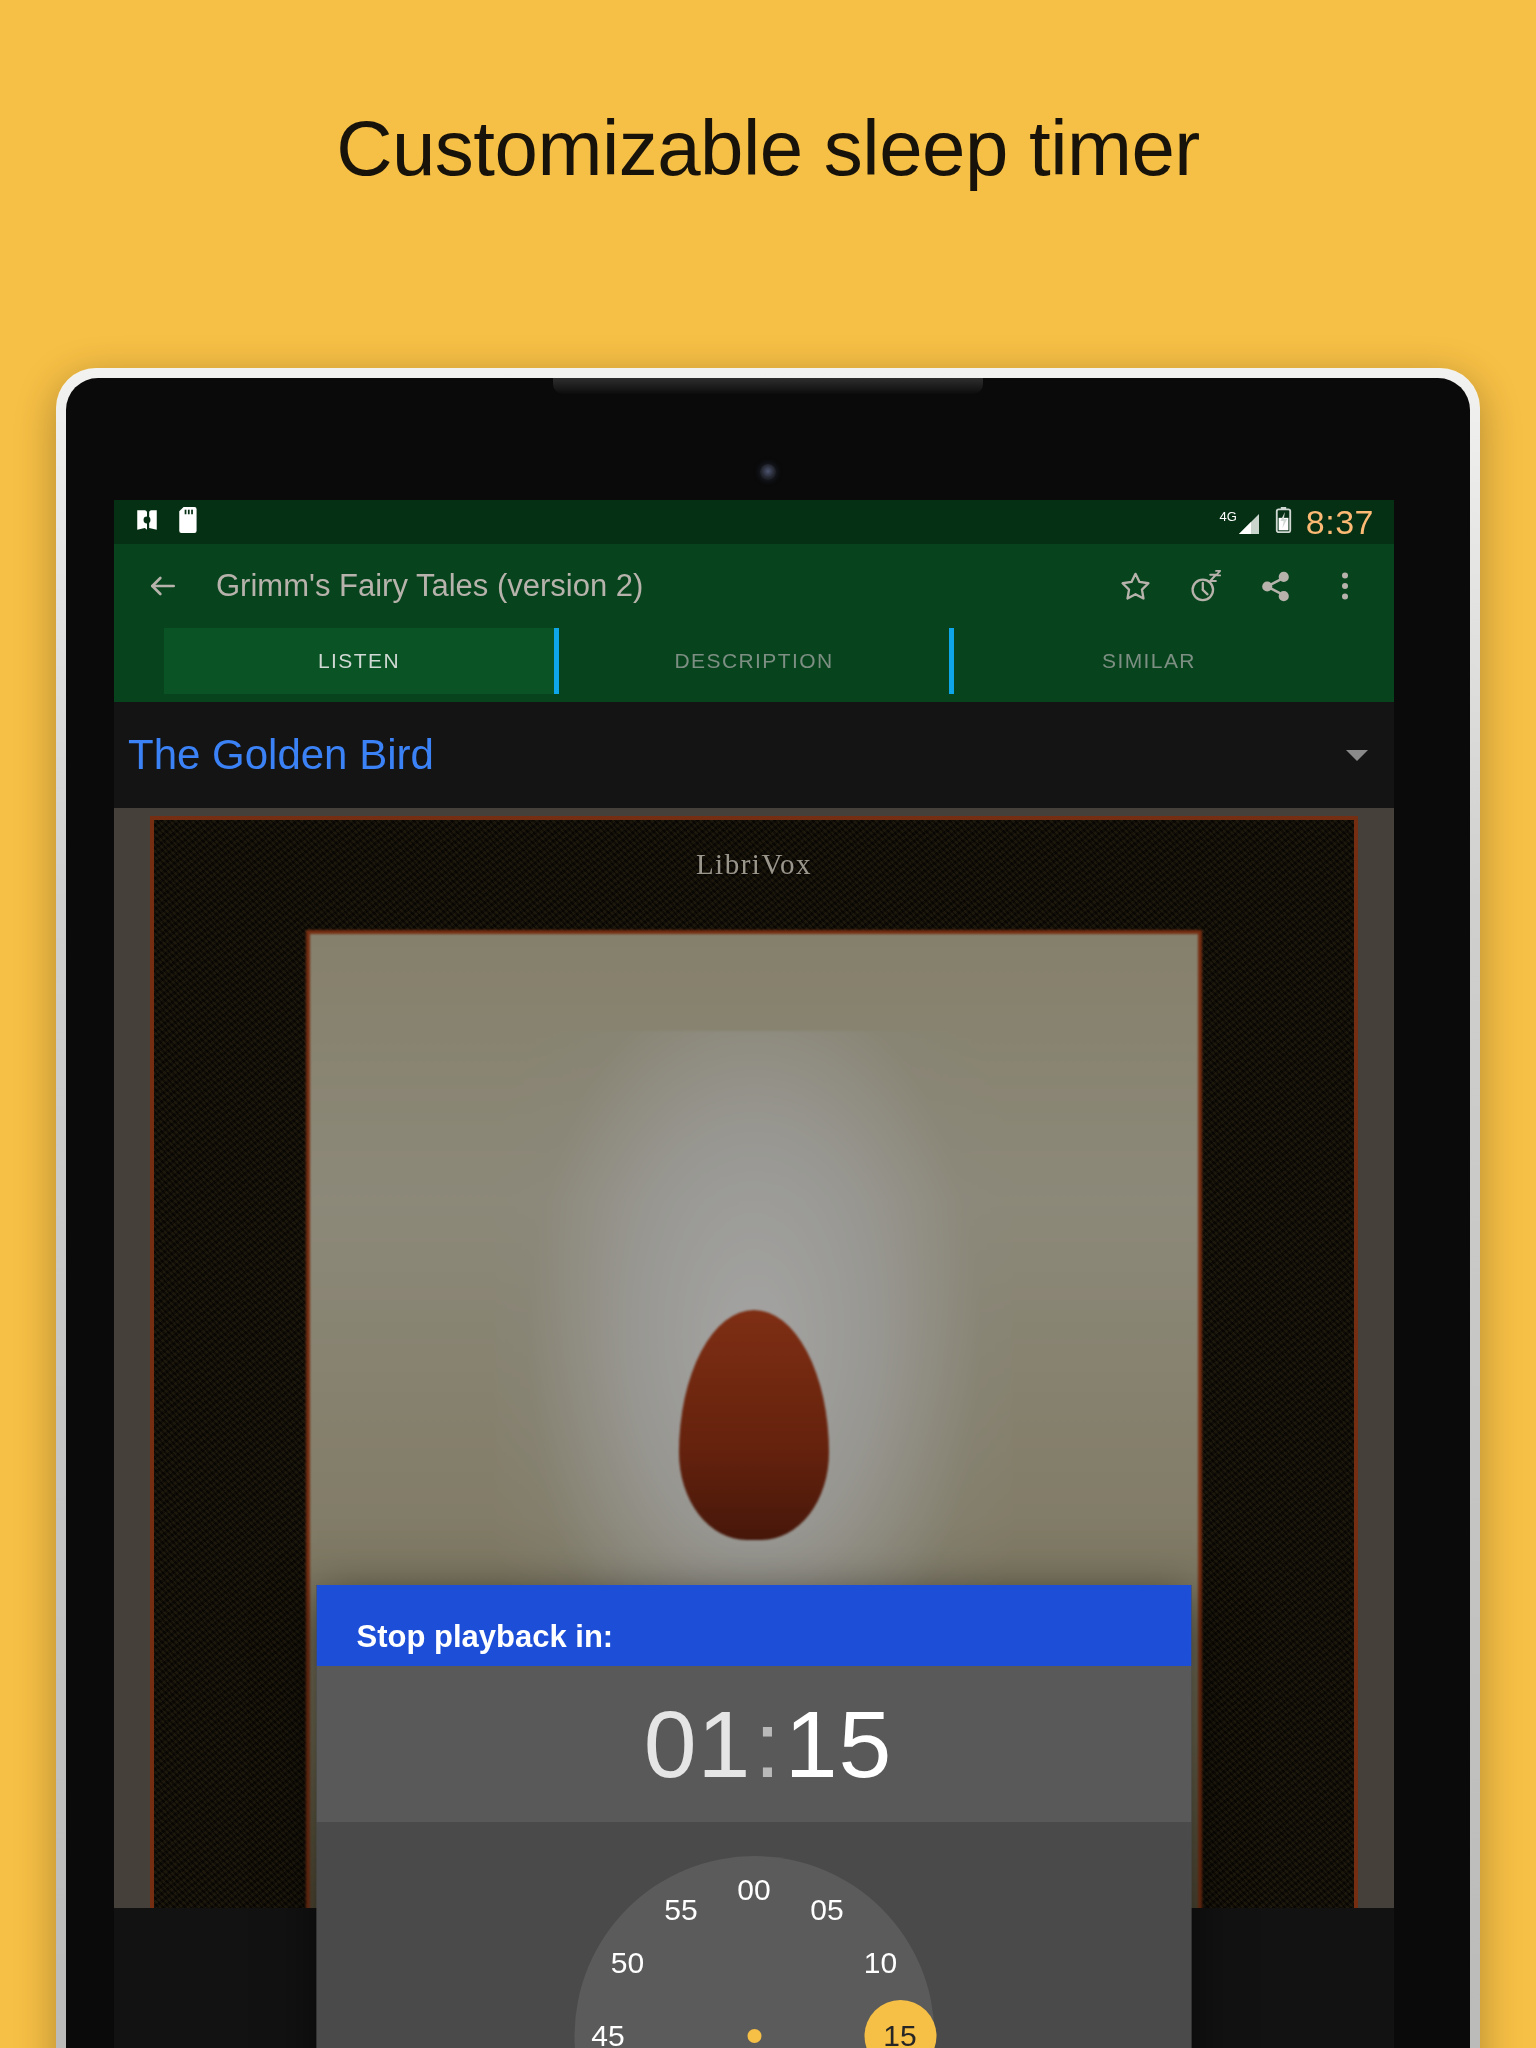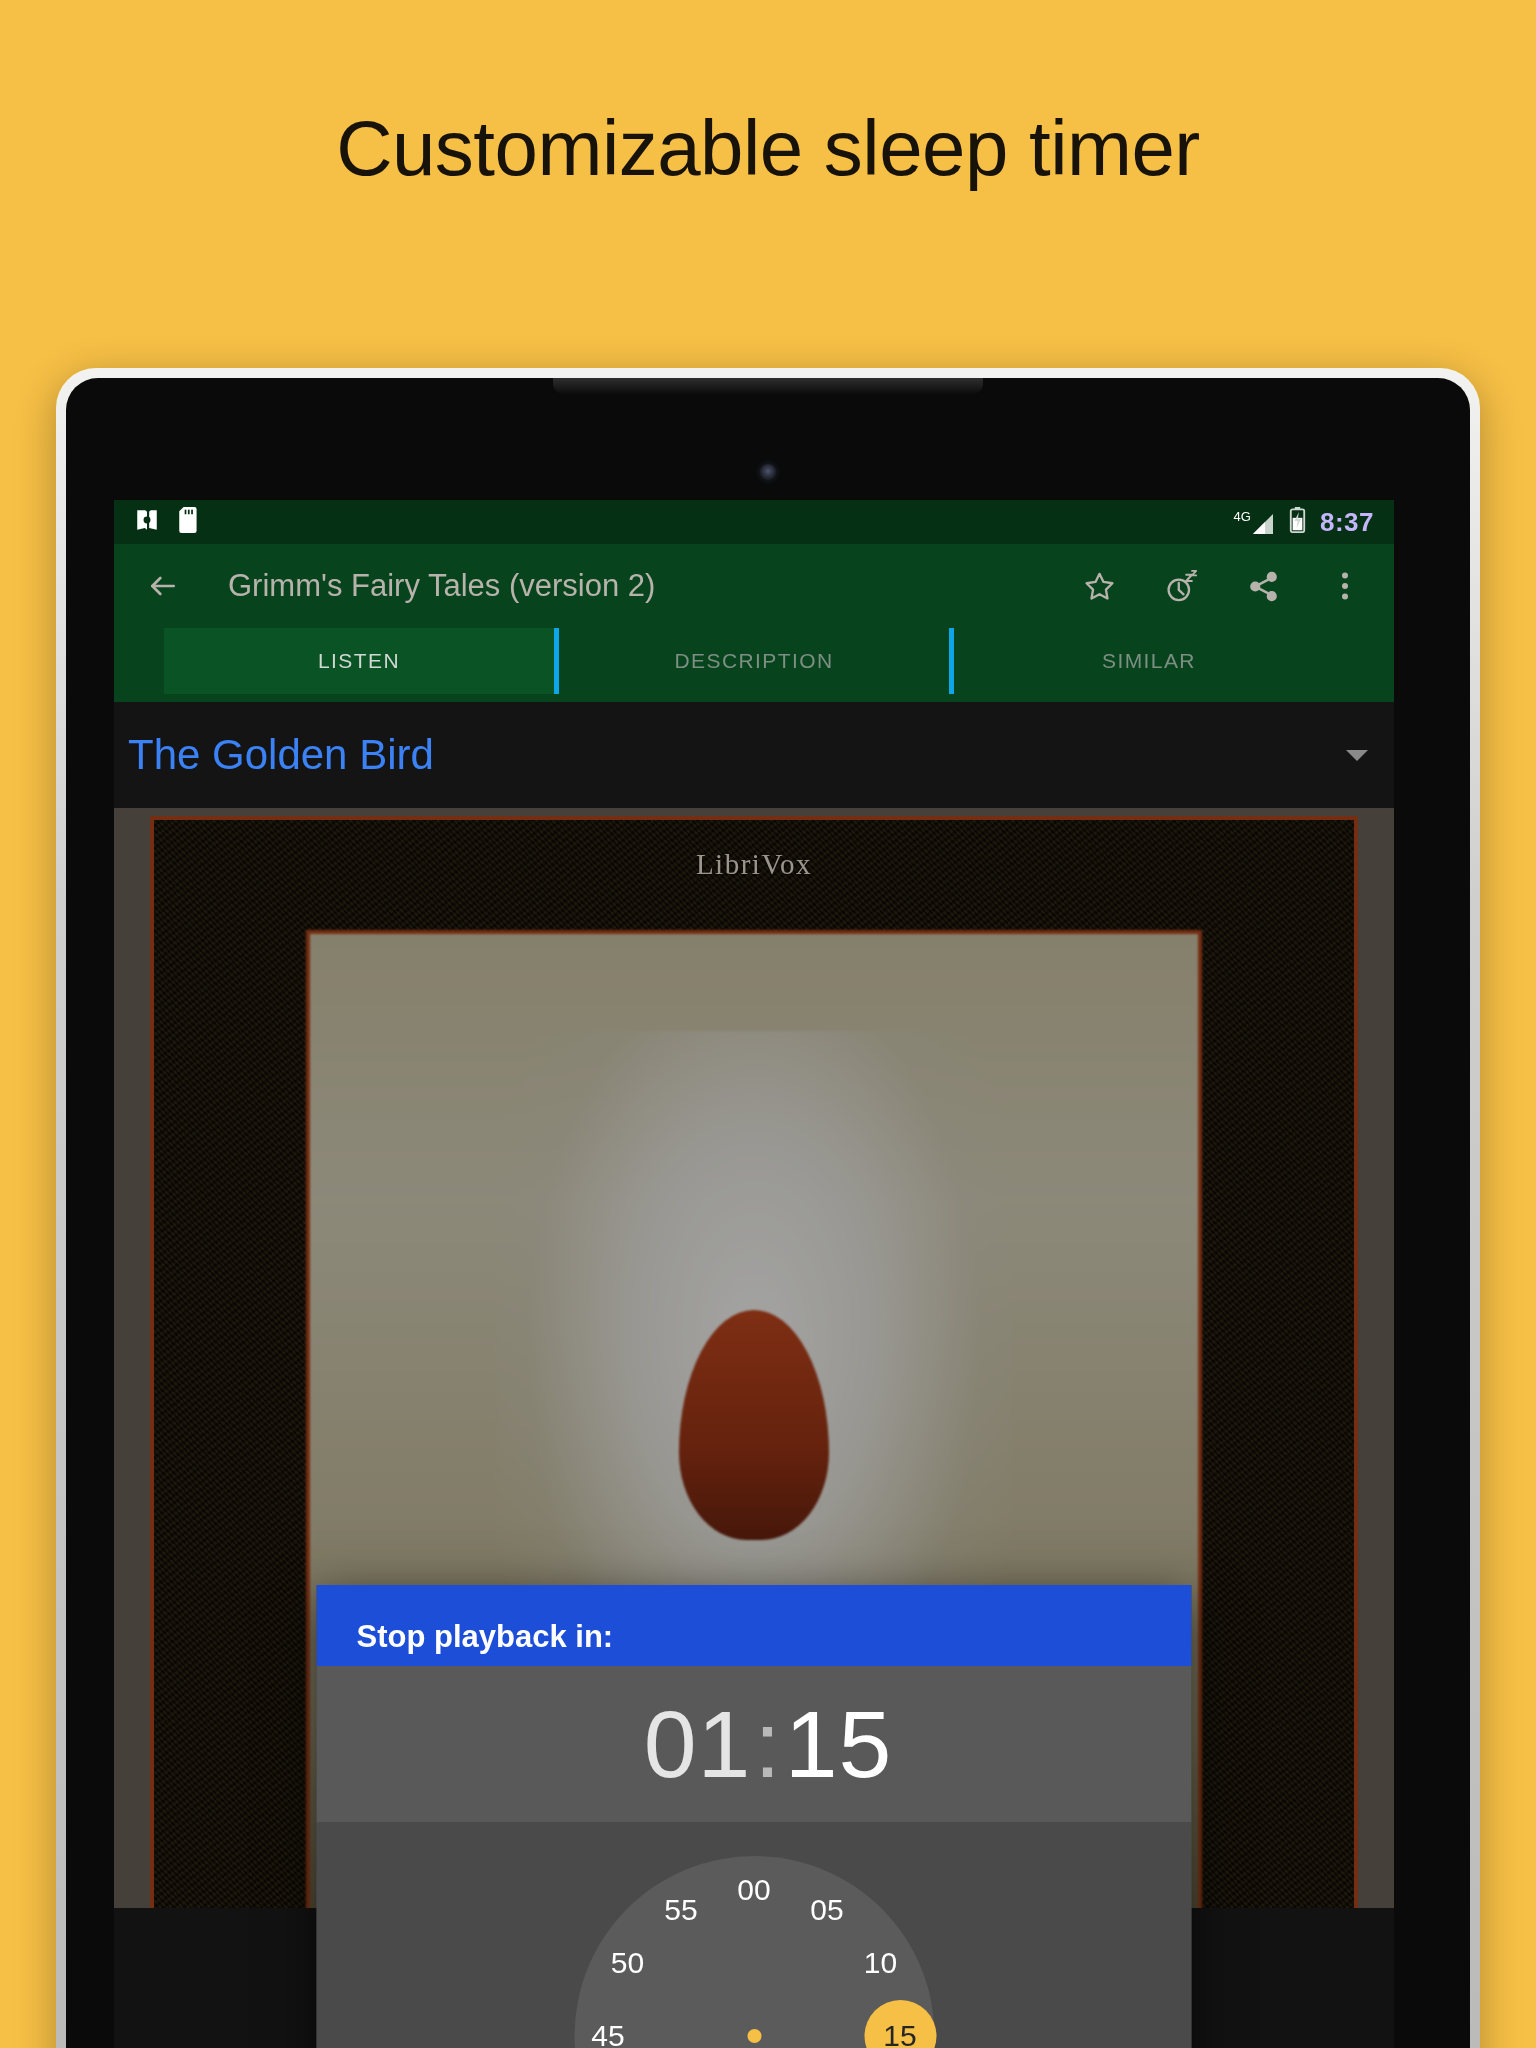--- a/index.html
+++ b/index.html
@@ -89,36 +89,36 @@
     height: 44px;
     background: #063014;
     display: flex;
     align-items: center;
     padding: 0 20px;
     color: #ffffff;
   }
   .status-left { display: flex; align-items: center; gap: 18px; }
   .status-right { margin-left: auto; display: flex; align-items: center; gap: 14px; }
   .status-time {
-    font-size: 26px;
-    font-weight: 700;
-    color: #c4b5fd;
+    font-size: 34px;
+    font-weight: 400;
+    color: #fdba74;
     letter-spacing: 0.5px;
   }
   .sig-wrap { display: flex; align-items: flex-end; gap: 0; }
   .sig-label { font-size: 13px; line-height: 1; color: #ffffff; margin-bottom: 12px; }
 
   
   .toolbar {
     height: 84px;
     background: #07441d;
     display: flex;
     align-items: center;
     padding: 0 18px;
-    gap: 20px;
+    gap: 8px;
   }
   .tb-icon-btn {
     width: 62px; height: 62px;
     display: flex; align-items: center; justify-content: center;
     border-radius: 50%;
     flex: none;
   }
   .toolbar-title {
     font-size: 31px;
     color: #b7b3ac;

